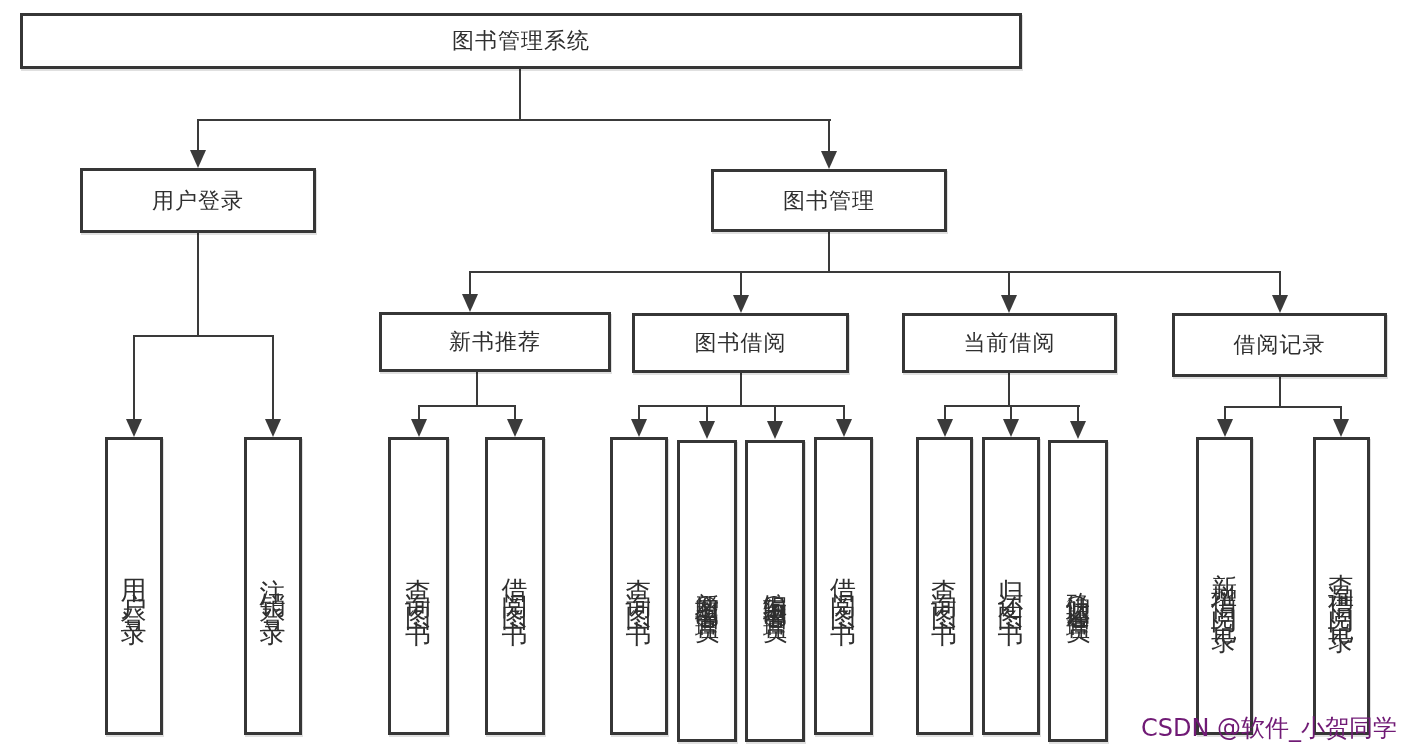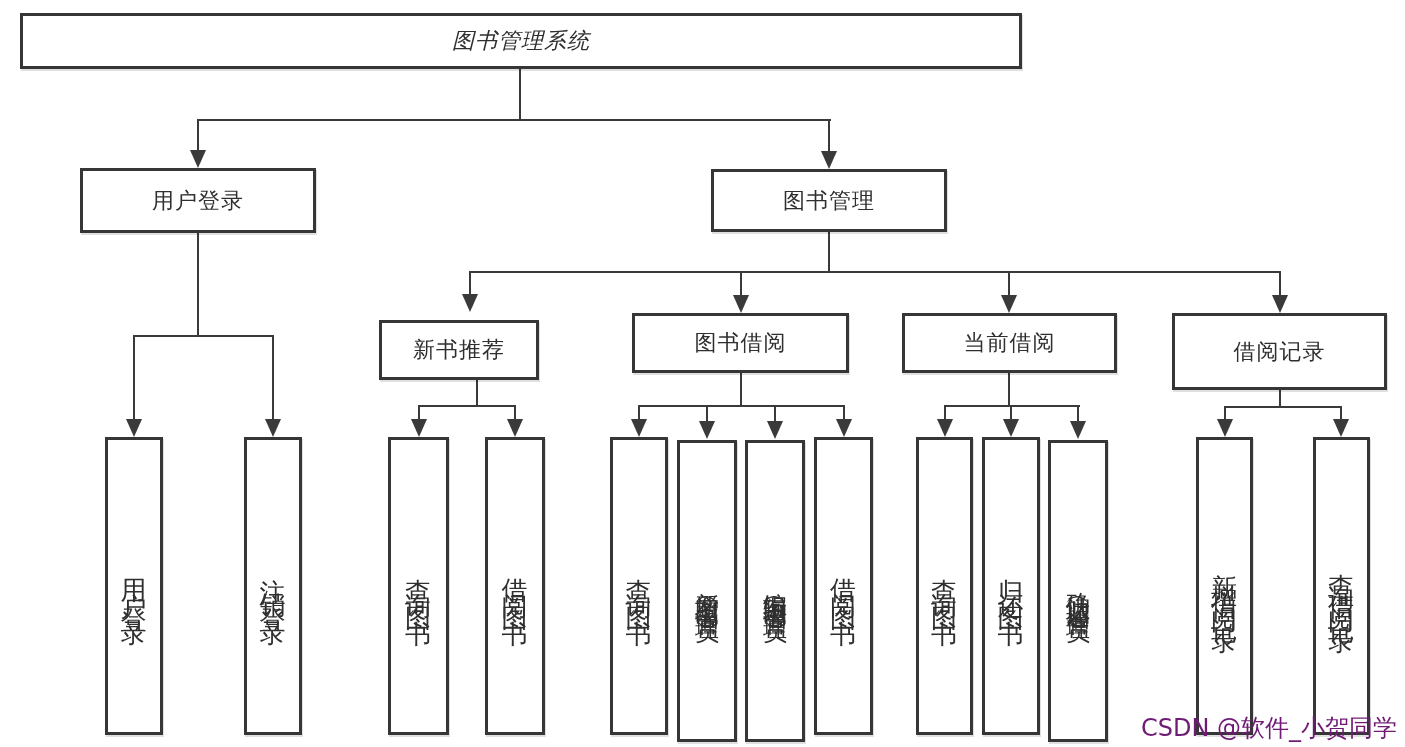--- a/index.html
+++ b/index.html
@@ -93,41 +93,41 @@
   <div class="line hline" style="left:944px;top:405px;width:136px;"></div>
   <div class="arrow" style="left:944px;top:405px;height:14px;"></div>
   <div class="arrow" style="left:1010px;top:405px;height:14px;"></div>
   <div class="arrow" style="left:1077px;top:405px;height:16px;"></div>
 
   <div class="line vline" style="left:1279px;top:372px;height:36px;"></div>
   <div class="line hline" style="left:1224px;top:406px;width:118px;"></div>
   <div class="arrow" style="left:1224px;top:406px;height:13px;"></div>
   <div class="arrow" style="left:1340px;top:406px;height:13px;"></div>
 
-  <div class="box" style="left:20px;top:13px;width:1002px;height:56px;font-style:italic;">
+  <div class="box" style="left:20px;top:13px;width:1002px;height:56px;">
     <span class="hlabel">图书管理系统</span>
   </div>
 
   <div class="box" style="left:80px;top:168px;width:236px;height:65px;">
     <span class="hlabel">用户登录</span>
   </div>
   <div class="box" style="left:711px;top:169px;width:236px;height:63px;">
     <span class="hlabel">图书管理</span>
   </div>
 
-  <div class="box" style="left:379px;top:312px;width:160px;height:60px;margin-top:8px;">
+  <div class="box" style="left:379px;top:312px;width:232px;height:60px;">
     <span class="hlabel">新书推荐</span>
   </div>
   <div class="box" style="left:902px;top:313px;width:215px;height:60px;">
     <span class="hlabel">当前借阅</span>
   </div>
   <div class="box" style="left:632px;top:313px;width:217px;height:60px;">
     <span class="hlabel">图书借阅</span>
   </div>
-  <div class="box" style="left:1172px;top:313px;width:215px;height:77px;">
+  <div class="box" style="left:1172px;top:313px;width:215px;height:64px;">
     <span class="hlabel">借阅记录</span>
   </div>
 
   <div class="box" style="left:105px;top:437px;width:58px;height:298px;">
     <span class="vlabel v4">用户登录</span>
   </div>
   <div class="box" style="left:244px;top:437px;width:58px;height:298px;">
     <span class="vlabel v4">注销登录</span>
   </div>
 

